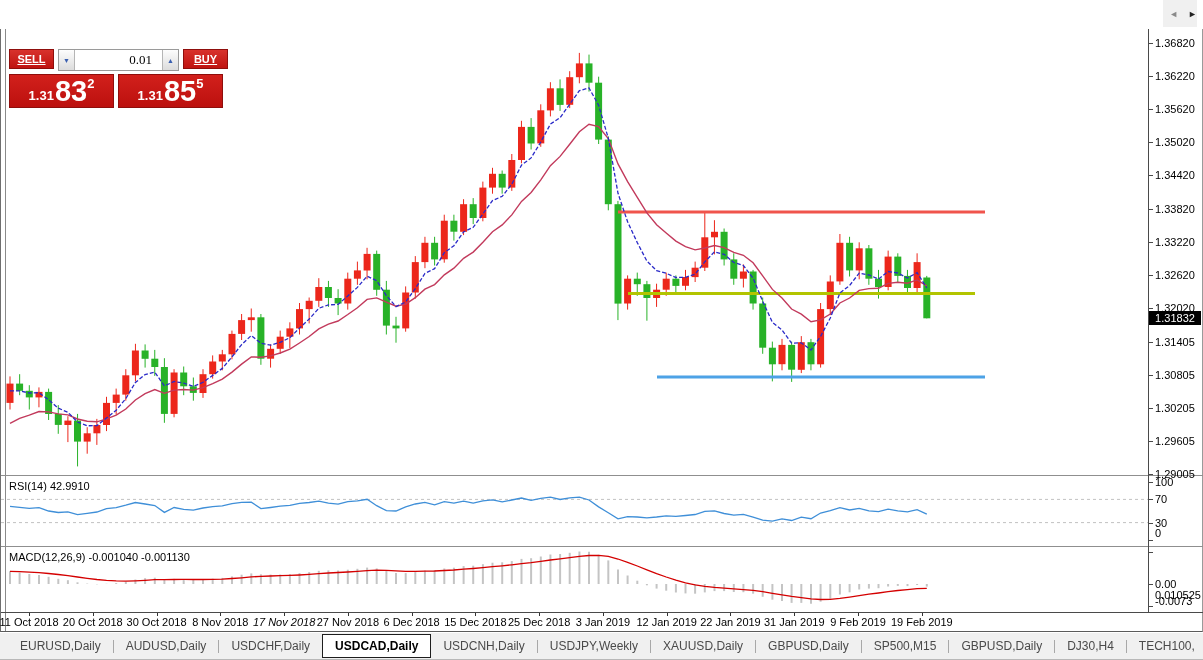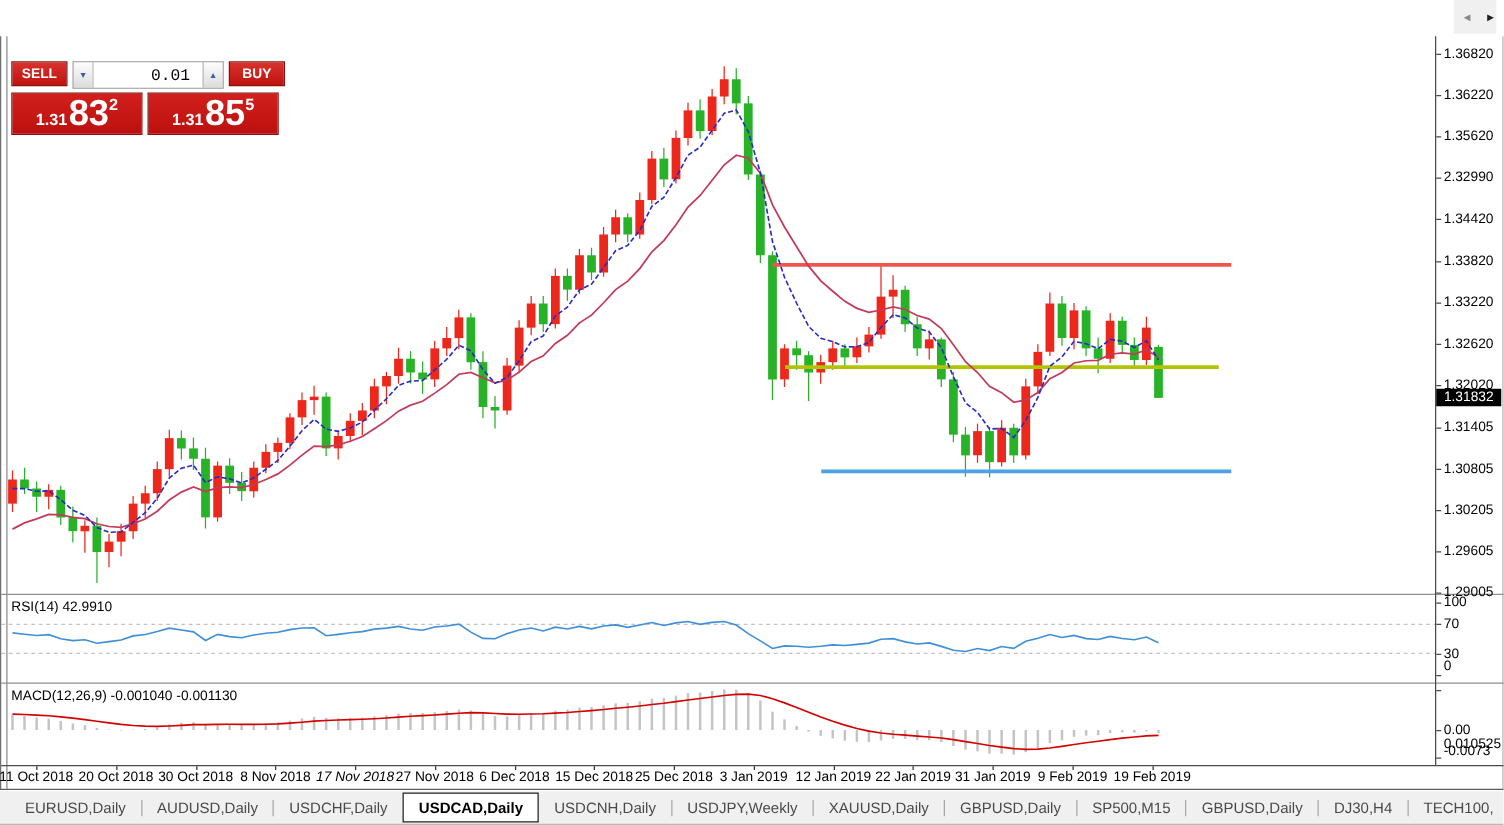--- a/index.html
+++ b/index.html
@@ -27,26 +27,26 @@
   .axtick{position:absolute;left:1148px;width:4px;height:1px;background:#4a4a4a;}
   #curprice{position:absolute;left:1148px;width:52px;height:14px;background:#000;color:#fff;
     font-size:11px;text-align:center;line-height:14px;}
   .paneLab{position:absolute;left:8px;font-size:11px;color:#000;white-space:nowrap;}
   .datelab{position:absolute;width:76px;margin-left:-38px;text-align:center;font-size:11px;color:#000;white-space:nowrap;}
   .datetick{position:absolute;width:1px;height:3px;background:#333;}
   
   #trade{position:absolute;left:8px;top:20px;width:219px;}
   #trade .row1{display:flex;height:22px;}
   .tradebtn{width:50px;height:20px;background:linear-gradient(#d8322c,#bf1310);border:1px solid #8f0e0c;
-    color:#fff;font-size:11px;font-weight:bold;display:flex;align-items:center;justify-content:center;box-sizing:border-box;}
+    color:#fff;font-size:11px;font-weight:bold;display:flex;align-items:center;justify-content:center;box-sizing:border-box;text-decoration:underline;}
   #lotgroup{display:flex;height:22px;margin:0 4px;border:1px solid #9a9a9a;box-sizing:border-box;}
   .spinbtn{width:15px;background:linear-gradient(#fdfdfd,#dcdcdc);border-right:1px solid #b5b5b5;
     color:#3a5fb0;font-size:7px;display:flex;align-items:center;justify-content:center;}
   .spinbtn.up{border-right:none;border-left:1px solid #b5b5b5;}
-  #lotfield{width:77px;border:none;background:#fff;font-family:Liberation Mono, monospace;
+  #lotfield{width:77px;border:none;background:#fff;font-family:Liberation Serif, serif;
     font-size:13px;text-align:right;padding:0 10px 0 0;outline:none;color:#000;}
   #trade .row2{display:flex;margin-top:3px;}
   .pricebox{width:105px;height:34px;background:linear-gradient(#d2201c,#bc100e);border:1px solid #8f0e0c;
     color:#fff;display:flex;align-items:baseline;justify-content:center;box-sizing:border-box;cursor:default;}
   .pricebox .pfx{font-size:13px;font-weight:bold;align-self:flex-end;margin-bottom:4px;}
   .pricebox .big{font-size:29px;font-weight:bold;line-height:32px;margin-left:1px;}
   .pricebox .sup{font-size:13px;font-weight:bold;align-self:flex-start;margin-top:1px;}
   .pricebox.buy{margin-left:4px;}
   
   #tabbar{position:absolute;left:0;top:633px;width:1203px;height:27px;background:#f0f0f0;
@@ -406,21 +406,21 @@
     <div class="paneLab" style="top:451px">RSI(14) 42.9910</div>
     <div class="paneLab" style="top:522px">MACD(12,26,9) -0.001040 -0.001130</div>
 
     <div id="priceaxis">
         <div class="axlab" style="top: 8px;">1.36820</div>
         <div class="axtick" style="top: 14px;"></div>
         <div class="axlab" style="top: 41.12px;">1.36220</div>
         <div class="axtick" style="top: 47.12px;"></div>
         <div class="axlab" style="top: 74.24px;">1.35620</div>
         <div class="axtick" style="top: 80.24px;"></div>
-        <div class="axlab" style="top: 107.36px;">2.32990</div>
+        <div class="axlab" style="top: 107.36px;">1.35020</div>
         <div class="axtick" style="top: 113.36px;"></div>
         <div class="axlab" style="top: 140.48px;">1.34420</div>
         <div class="axtick" style="top: 146.48px;"></div>
         <div class="axlab" style="top: 173.6px;">1.33820</div>
         <div class="axtick" style="top: 179.6px;"></div>
         <div class="axlab" style="top: 206.72px;">1.33220</div>
         <div class="axtick" style="top: 212.72px;"></div>
         <div class="axlab" style="top: 239.84px;">1.32620</div>
         <div class="axtick" style="top: 245.84px;"></div>
         <div class="axlab" style="top: 272.96px;">1.32020</div>

